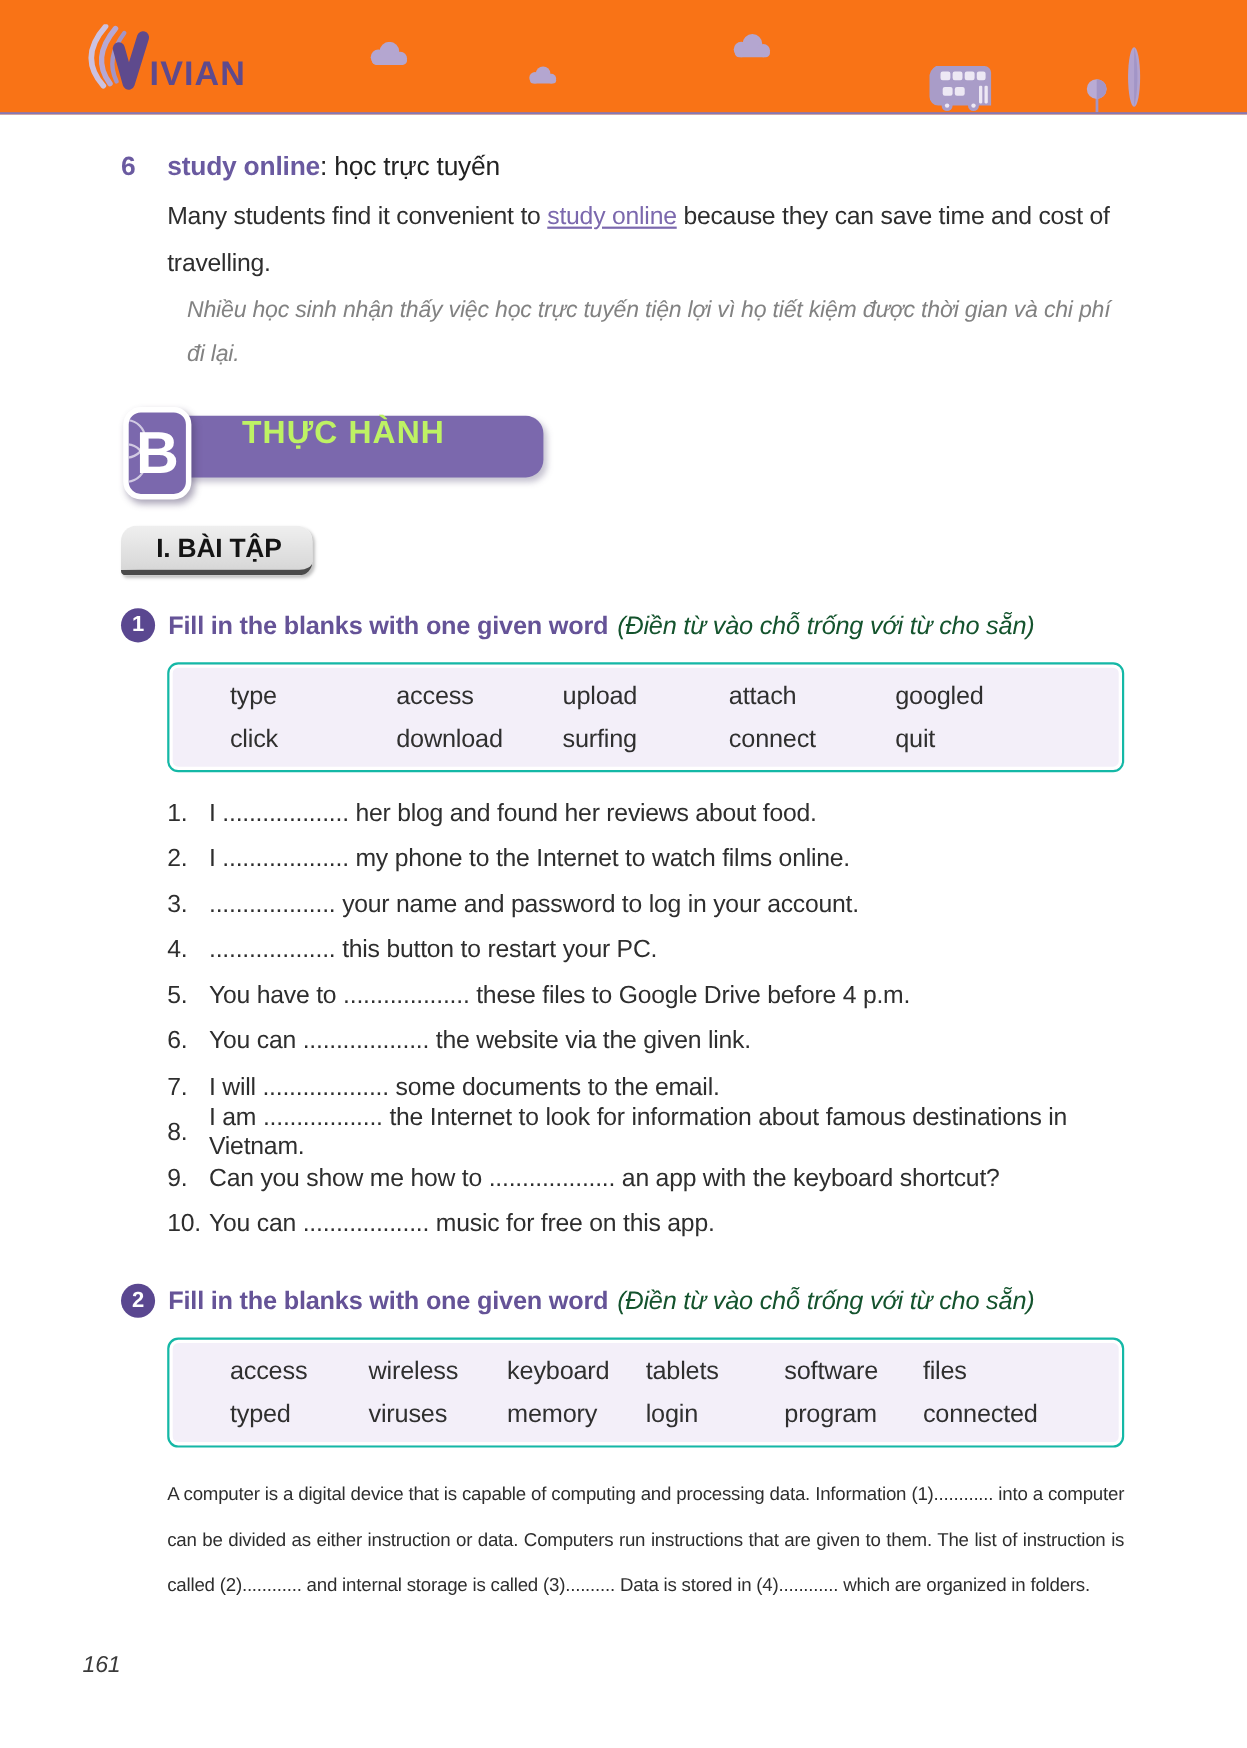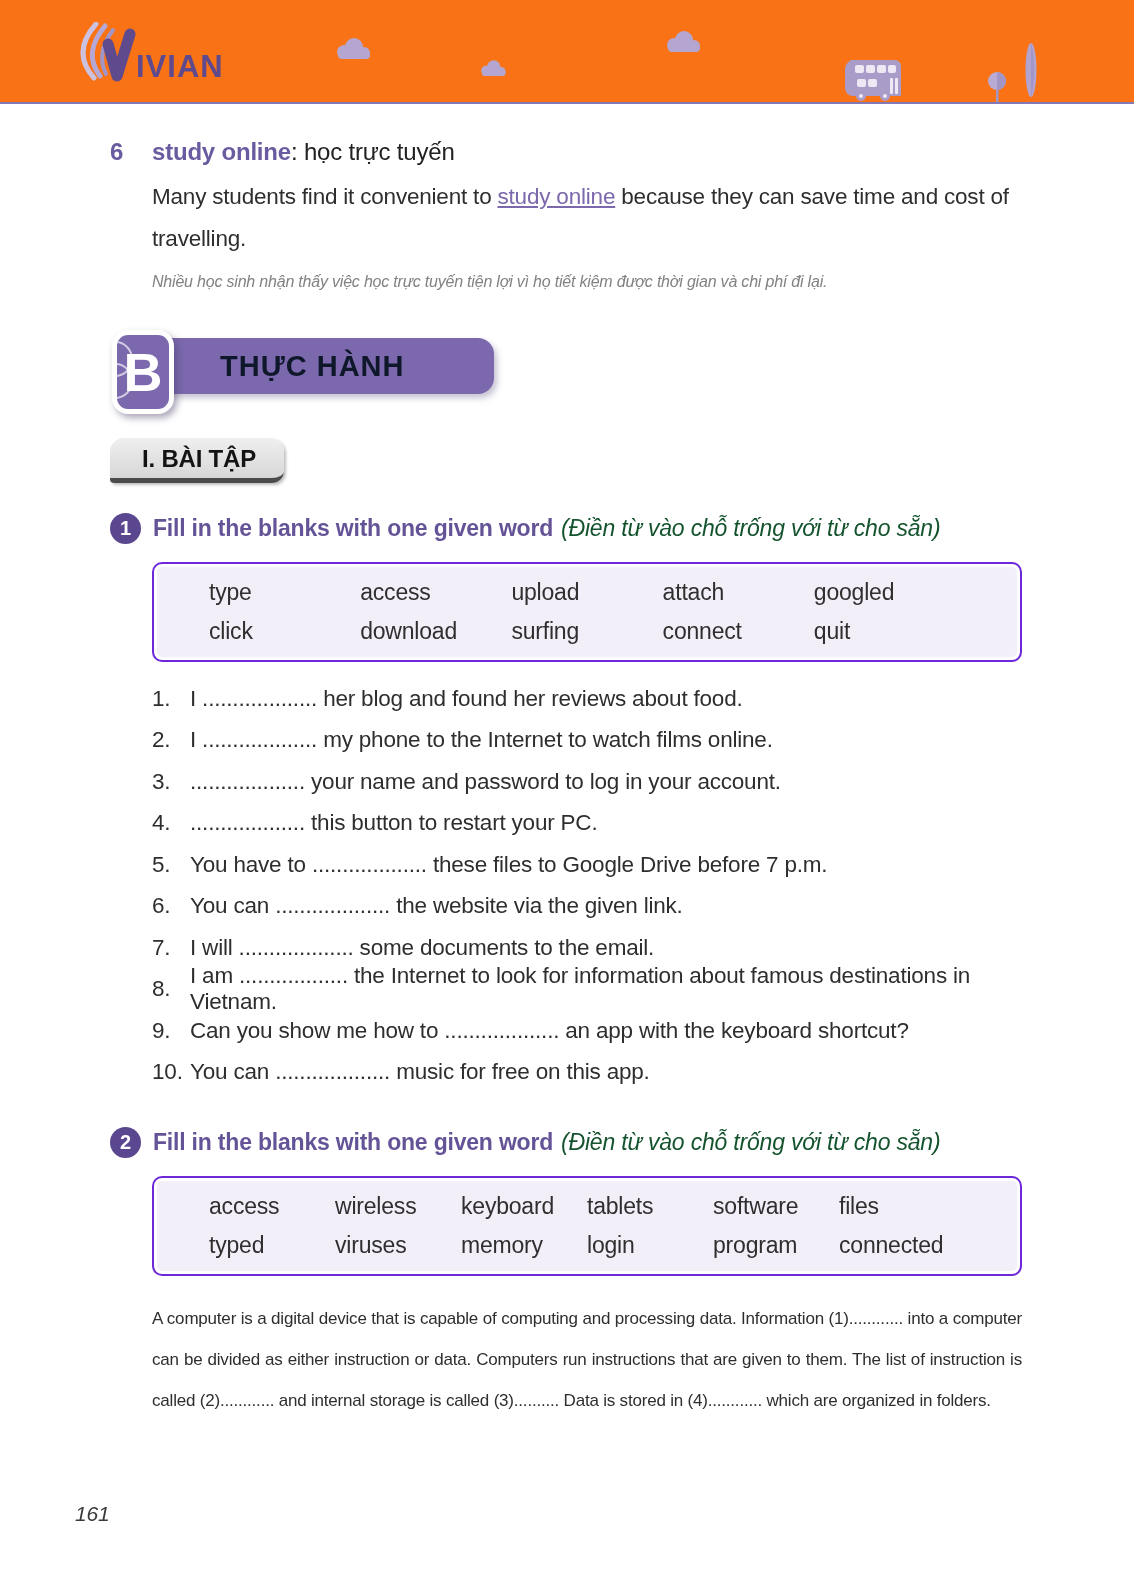--- a/index.html
+++ b/index.html
@@ -29,32 +29,32 @@
   .vocab-line{display:flex;font-size:24px;margin-bottom:10px;}
   .vocab-num{width:42px;font-weight:bold;color:#6A5AA0;}
   .vocab-term{font-weight:bold;color:#6A5AA0;}
   .vocab-def{color:#222;}
 
   .vocab-example{
     margin-left:42px;font-size:22.5px;line-height:42px;color:#2e2e2e;max-width:872px;
   }
   .study-link{color:#7B68AD;text-decoration:underline;}
   .vocab-translation{
-    margin-left:42px;margin-top:2px;font-size:16px;line-height:40px;
+    margin-left:60px;margin-top:2px;font-size:21px;line-height:40px;
     color:#828282;font-style:italic;max-width:872px;
   }
 
   
   .banner{position:relative;height:86px;margin-top:28px;margin-left:2px;width:340px;}
   .banner-bar{
     position:absolute;left:30px;top:8px;width:274px;height:56px;
     background:#7B68AD;border-radius:10px 16px 16px 10px;
     box-shadow:3px 4px 6px rgba(90,80,120,.35);
-    display:flex;align-items:center;padding-left:78px;
-    color:#0f172a;font-weight:bold;font-size:29px;letter-spacing:1px;z-index:1;
+    display:flex;padding-left:78px;
+    color:#bef264;font-weight:bold;font-size:29px;letter-spacing:1px;z-index:1;
   }
   .b-badge{
     position:absolute;left:0;top:0;width:52px;height:74px;
     background:#7B68AD;border:5px solid #fff;border-radius:16px;
     box-shadow:3px 4px 7px rgba(70,60,100,.45);z-index:2;
     display:flex;align-items:center;justify-content:center;
     color:#fff;font-weight:bold;font-size:54px;overflow:hidden;
   }
   .b-badge .arcs{position:absolute;left:0;top:0;}
   .b-badge .b-letter{position:relative;z-index:1;line-height:1;}
@@ -76,21 +76,21 @@
     flex:0 0 auto;width:31px;height:31px;border-radius:50%;
     background:#5A4790;color:#fff;font-weight:bold;font-size:20px;
     display:flex;align-items:center;justify-content:center;margin-right:12px;
   }
   .ex-title{font-weight:bold;color:#655397;}
   .ex-sub{font-style:italic;color:#14532d;margin-left:8px;}
 
   
   .bank{
     margin-top:18px;margin-left:42px;
-    background:#F3EFF9;border:2px solid #6d28d9;border-radius:10px;
+    background:#F3EFF9;border:2px solid #14b8a6;border-radius:10px;
     box-shadow:inset 0 0 0 3px #ffffff;
     padding:12px 55px;
   }
   .bank-grid{display:grid;row-gap:6px;font-size:23px;color:#2f2f2f;line-height:33px;}
   .bank-grid.cols5{grid-template-columns:repeat(5,1fr);}
   .bank-grid.cols6{grid-template-columns:repeat(6,1fr);}
 
   
   .list{margin-top:16px;margin-left:42px;}
   .list-item{display:flex;height:41.5px;align-items:center;font-size:22.5px;color:#2e2e2e;}
@@ -230,21 +230,21 @@
     <div class="list-item">
       <span class="num">3.</span>
       <span class="txt">................... your name and password to log in your account.</span>
     </div>
     <div class="list-item">
       <span class="num">4.</span>
       <span class="txt">................... this button to restart your PC.</span>
     </div>
     <div class="list-item">
       <span class="num">5.</span>
-      <span class="txt">You have to ................... these files to Google Drive before 7 p.m.</span>
+      <span class="txt">You have to ................... these files to Google Drive before 4 p.m.</span>
     </div>
     <div class="list-item">
       <span class="num">6.</span>
       <span class="txt">You can ................... the website via the given link.</span>
     </div>
     <div class="list-item">
       <span class="num">7.</span>
       <span class="txt">I will ................... some documents to the email.</span>
     </div>
     <div class="list-item">

